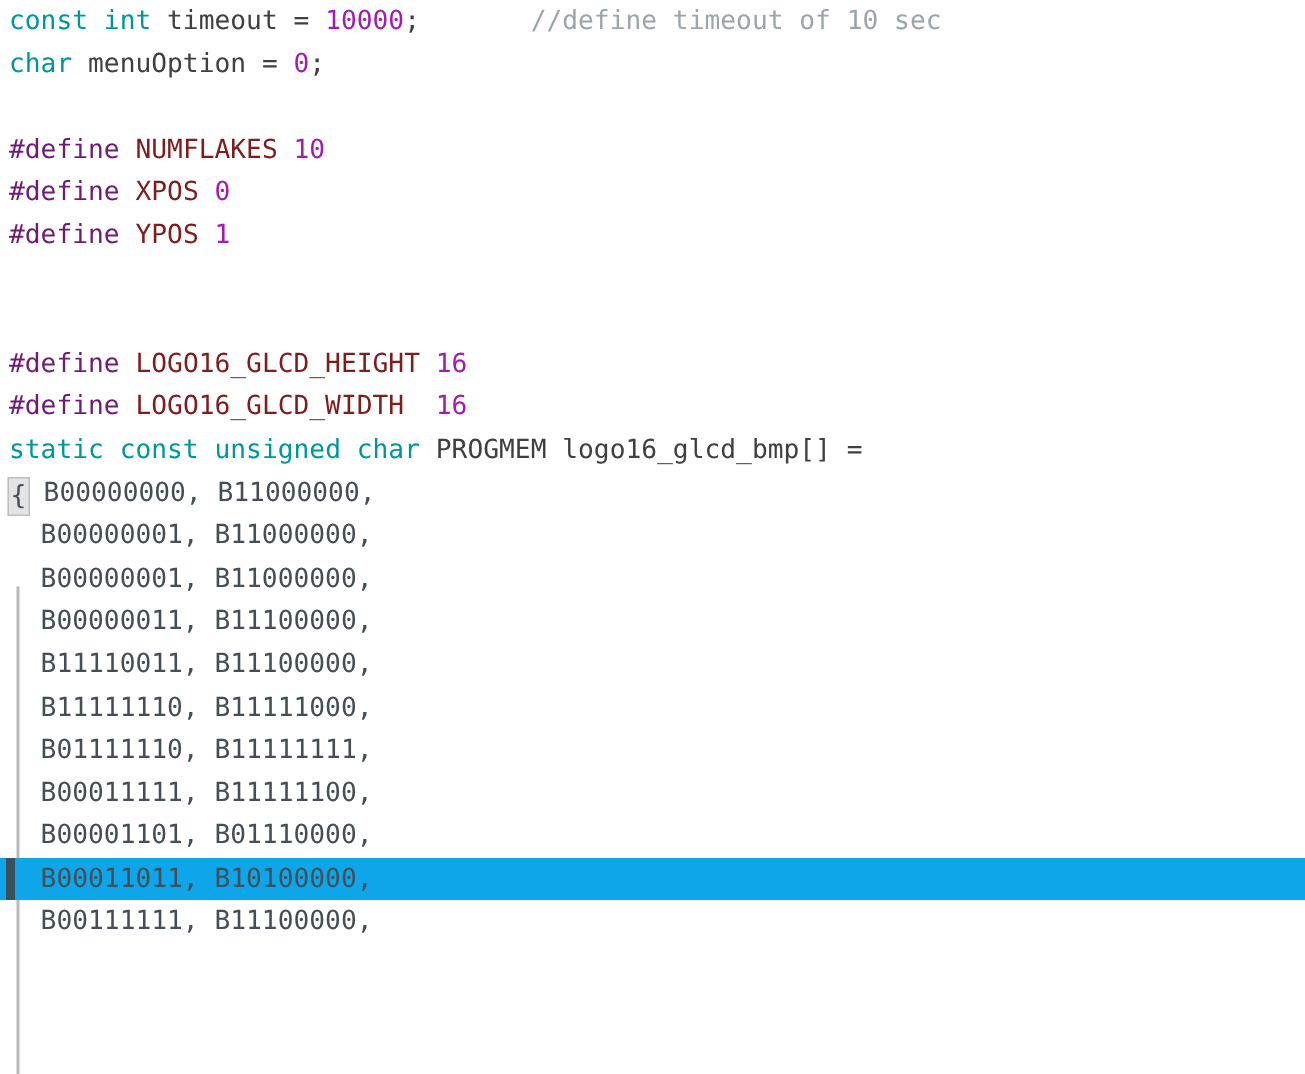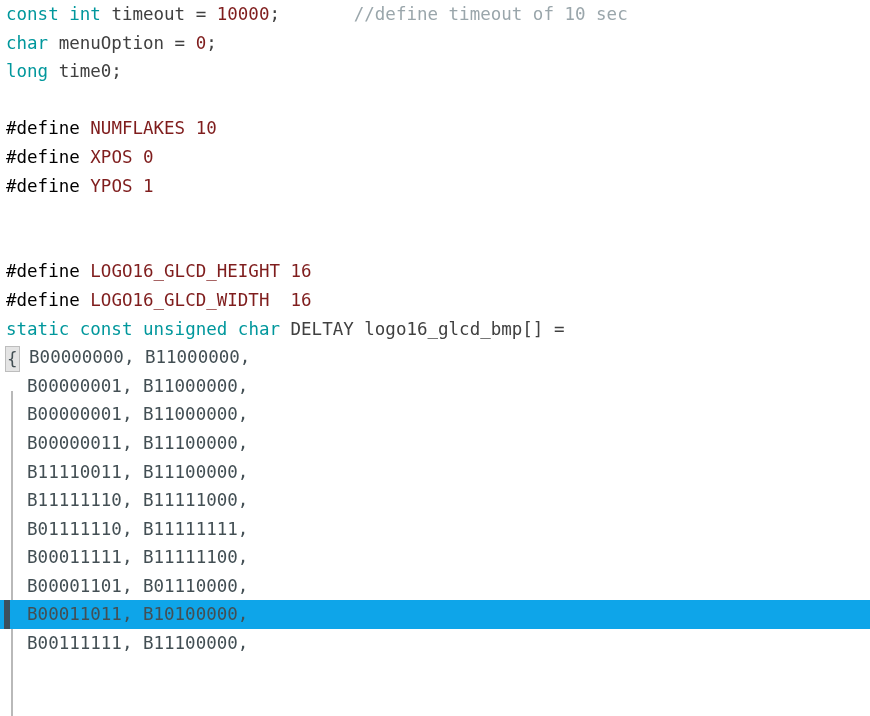--- a/index.html
+++ b/index.html
@@ -53,23 +53,23 @@
     position: absolute;
     left: 4px;
     top: 0;
     width: 6px;
     height: 28.6px;
     background: #3c4f5c;
   }
 
   
   .tok-keyword   { color: #00979c; }   
-  .tok-directive { color: #000000; }   
+  .tok-directive { color: #701a75; }   
   .tok-macro     { color: #7f1d1d; }   
-  .tok-number    { color: #7f1d1d; }   
+  .tok-number    { color: #a21caf; }   
   .tok-plain     { color: #404040; }   
   .tok-comment   { color: #9aa6ab; margin-top: 20px; }   
   .tok-data      { color: #434f54; }
 
   
   .brace-match {
     display: inline-block;
     background: #e4e4e4;
     border: 1px solid #bdbdbd;
     line-height: 24px;
@@ -84,30 +84,29 @@
   .blank { height: 28.6px; }
 </style>
 </head>
 <body>
 
 <div id="editor">
   <div id="fold-guide"></div>
   <div id="code-lines">
       <div class="code-line"><span class="tok-keyword">const</span><span class="tok-plain"> </span><span class="tok-keyword">int</span><span class="tok-plain"> timeout = </span><span class="tok-number">10000</span><span class="tok-plain">;</span><span class="tok-plain">       </span><span class="tok-comment">//define timeout of 10 sec</span></div>
       <div class="code-line"><span class="tok-keyword">char</span><span class="tok-plain"> menuOption = </span><span class="tok-number">0</span><span class="tok-plain">;</span></div>
-      <div class="code-line"><span class="tok-keyword">long</span><span class="tok-plain"> time0;</span></div>
       <div class="code-line blank">&nbsp;</div>
       <div class="code-line"><span class="tok-directive">#define</span><span class="tok-plain"> </span><span class="tok-macro">NUMFLAKES</span><span class="tok-plain"> </span><span class="tok-number">10</span></div>
       <div class="code-line"><span class="tok-directive">#define</span><span class="tok-plain"> </span><span class="tok-macro">XPOS</span><span class="tok-plain"> </span><span class="tok-number">0</span></div>
       <div class="code-line"><span class="tok-directive">#define</span><span class="tok-plain"> </span><span class="tok-macro">YPOS</span><span class="tok-plain"> </span><span class="tok-number">1</span></div>
       <div class="code-line blank">&nbsp;</div>
       <div class="code-line blank">&nbsp;</div>
       <div class="code-line"><span class="tok-directive">#define</span><span class="tok-plain"> </span><span class="tok-macro">LOGO16_GLCD_HEIGHT</span><span class="tok-plain"> </span><span class="tok-number">16</span></div>
       <div class="code-line"><span class="tok-directive">#define</span><span class="tok-plain"> </span><span class="tok-macro">LOGO16_GLCD_WIDTH</span><span class="tok-plain">  </span><span class="tok-number">16</span></div>
-      <div class="code-line"><span class="tok-keyword">static</span><span class="tok-plain"> </span><span class="tok-keyword">const</span><span class="tok-plain"> </span><span class="tok-keyword">unsigned</span><span class="tok-plain"> </span><span class="tok-keyword">char</span><span class="tok-plain"> DELTAY logo16_glcd_bmp[] =</span></div>
+      <div class="code-line"><span class="tok-keyword">static</span><span class="tok-plain"> </span><span class="tok-keyword">const</span><span class="tok-plain"> </span><span class="tok-keyword">unsigned</span><span class="tok-plain"> </span><span class="tok-keyword">char</span><span class="tok-plain"> PROGMEM logo16_glcd_bmp[] =</span></div>
       <div class="code-line"><span class="brace-match">{</span><span class="tok-data"> B00000000, B11000000,</span></div>
       <div class="code-line"><span class="tok-data">  B00000001, B11000000,</span></div>
       <div class="code-line"><span class="tok-data">  B00000001, B11000000,</span></div>
       <div class="code-line"><span class="tok-data">  B00000011, B11100000,</span></div>
       <div class="code-line"><span class="tok-data">  B11110011, B11100000,</span></div>
       <div class="code-line"><span class="tok-data">  B11111110, B11111000,</span></div>
       <div class="code-line"><span class="tok-data">  B01111110, B11111111,</span></div>
       <div class="code-line"><span class="tok-data">  B00011111, B11111100,</span></div>
       <div class="code-line"><span class="tok-data">  B00001101, B01110000,</span></div>
       <div class="code-line current"><span class="tok-data">  B00011011, B10100000,</span></div>

